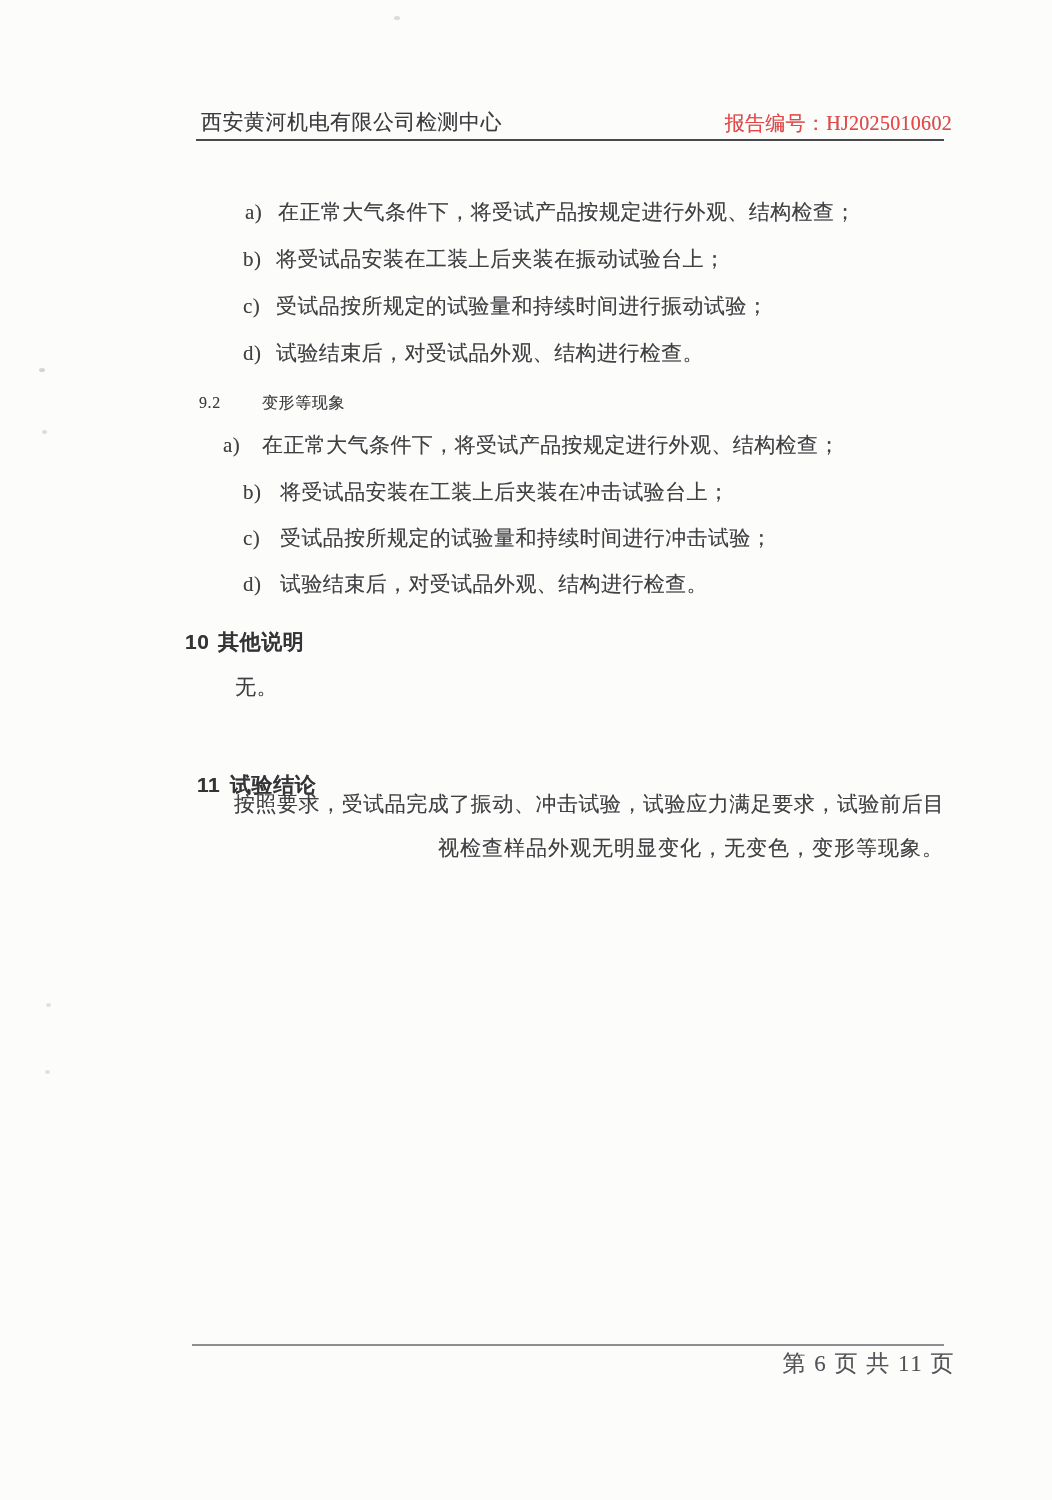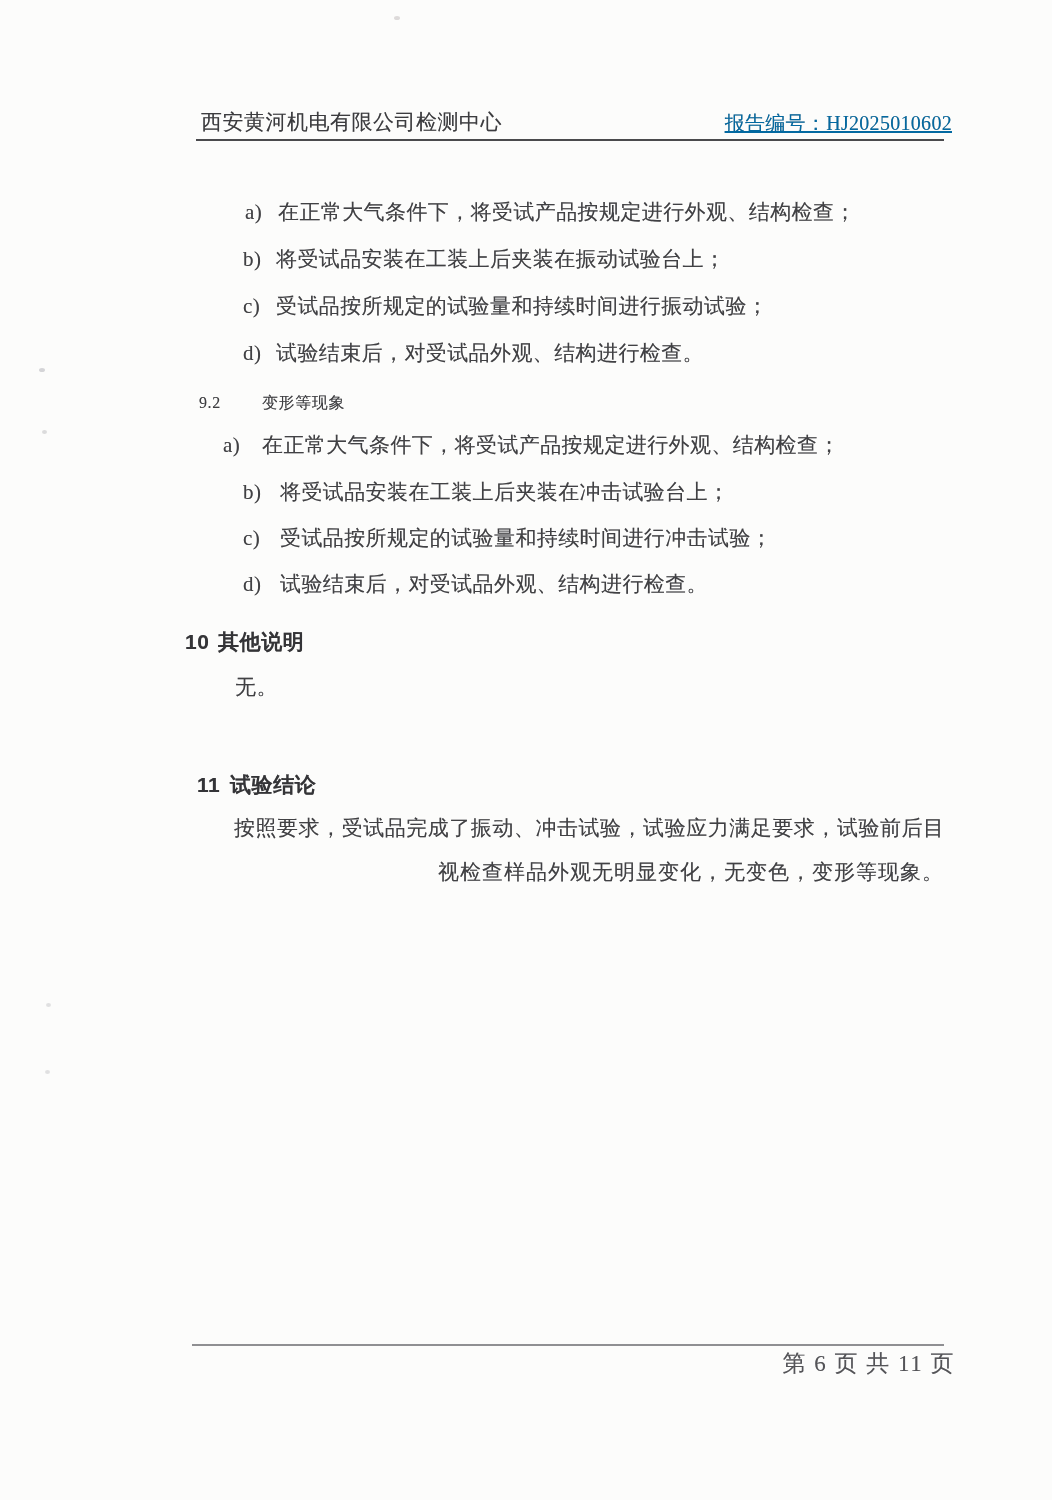--- a/index.html
+++ b/index.html
@@ -29,24 +29,23 @@
     white-space: nowrap;
     text-shadow: 0 0 0.6px rgba(60,60,64,0.45);
   }
   .hdr-report {
     position: absolute;
     right: 112px;
     top: 111px;
     font-size: 20px;
     line-height: 1.25;
     letter-spacing: 0.3px;
-    color: #0369a1;
+    color: #ef4444;
     white-space: nowrap;
     text-shadow: 0 0 0.6px rgba(60,60,64,0.45);
-    text-decoration: underline;
   }
   .hdr-rule {
     position: absolute;
     left: 196px;
     top: 139px;
     width: 748px;
     height: 2px;
     background: #4a4a4d;
   }
   
@@ -99,21 +98,20 @@
     text-shadow: 0 0 0.6px rgba(62,62,66,0.45);
   }
   .para-line {
     position: absolute;
     left: 196px;
     width: 748px;
     font-size: 21px;
     line-height: 1.25;
     color: #414144;
     text-shadow: 0 0 0.6px rgba(62,62,66,0.45);
-    margin-top: 24px;
   }
   .para-1 {
     text-indent: 38px;
     text-align: justify;
     text-align-last: justify;
   }
   .para-2 {
     letter-spacing: 1px;
     text-align: right;
   }

